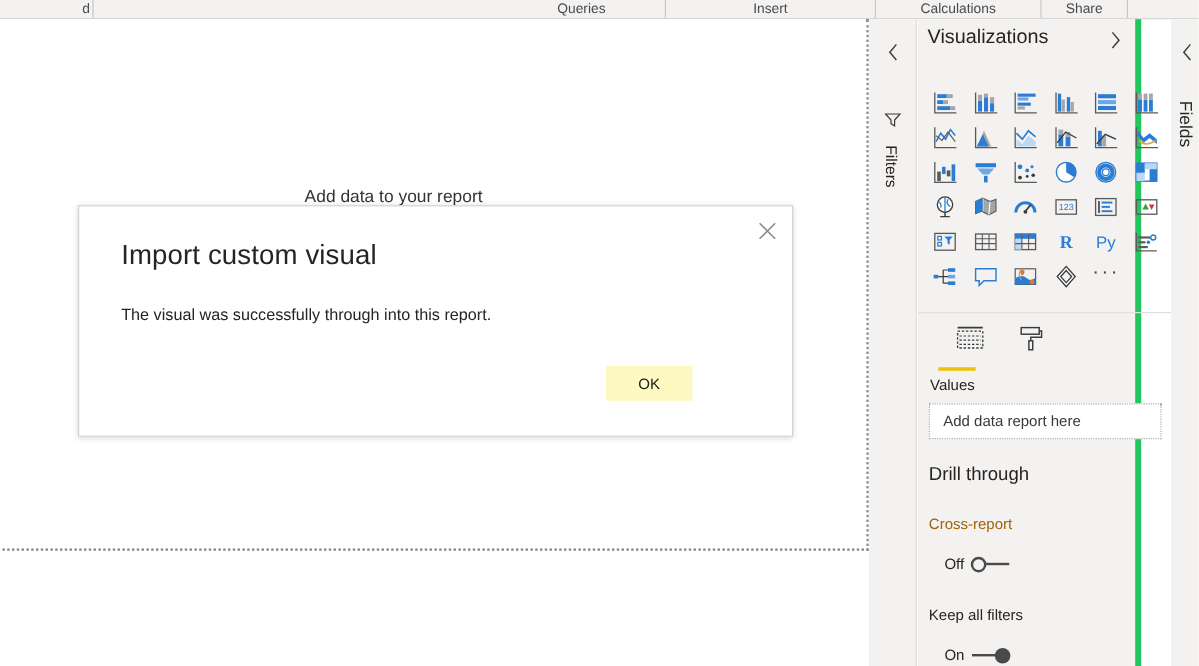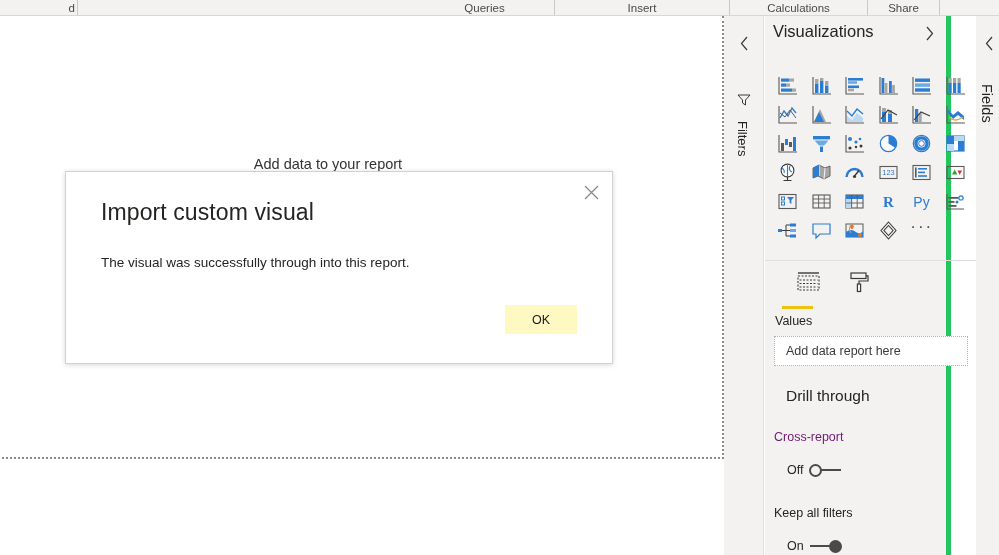--- a/index.html
+++ b/index.html
@@ -40,21 +40,21 @@
   }
   .canvas-hint {
     position: absolute; left: 0; top: 140px; width: 660px;
     text-align: center;
     font-size: 14.5px; color: #333333;
   }
 
   
   .dialog {
     position: absolute; left: 65px; top: 171px;
-    width: 548px; height: 193px;
+    width: 596px; height: 193px;
     background: #ffffff;
     border: 1px solid #d2d2d2;
     box-shadow: 0 1px 5px rgba(0,0,0,0.16);
   }
   .dialog-close {
     position: absolute; right: 6px; top: 6px;
     width: 30px; height: 28px;
     display: flex; align-items: center; justify-content: center;
     cursor: pointer; color: #8a8a8a;
   }
@@ -173,25 +173,25 @@
     background: #ffffff;
     border: 1px dotted #b3b0ad;
     display: flex; align-items: center;
     padding-left: 11px;
     font-size: 12.5px; color: #3b3a39;
     cursor: pointer;
   }
 
   .dt-title {
     position: absolute; left: 9px; top: 371px;
-    font-size: 15.5px; font-weight: 400; color: #252423; margin-left: 12px;
+    font-size: 15.5px; font-weight: 400; color: #252423;
   }
   .dt-sub1 {
     position: absolute; left: 9px; top: 414px;
-    font-size: 12.5px; color: #701a75; text-align: right;
+    font-size: 12.5px; color: #a16207; text-align: right;
   }
   .dt-sub2 {
     position: absolute; left: 9px; top: 490px;
     font-size: 12.5px; color: #252423;
   }
   .toggle-row {
     position: absolute; display: flex; align-items: center; gap: 6px;
     cursor: pointer;
   }
   .toggle-row.off { left: 22px; top: 447px; }

